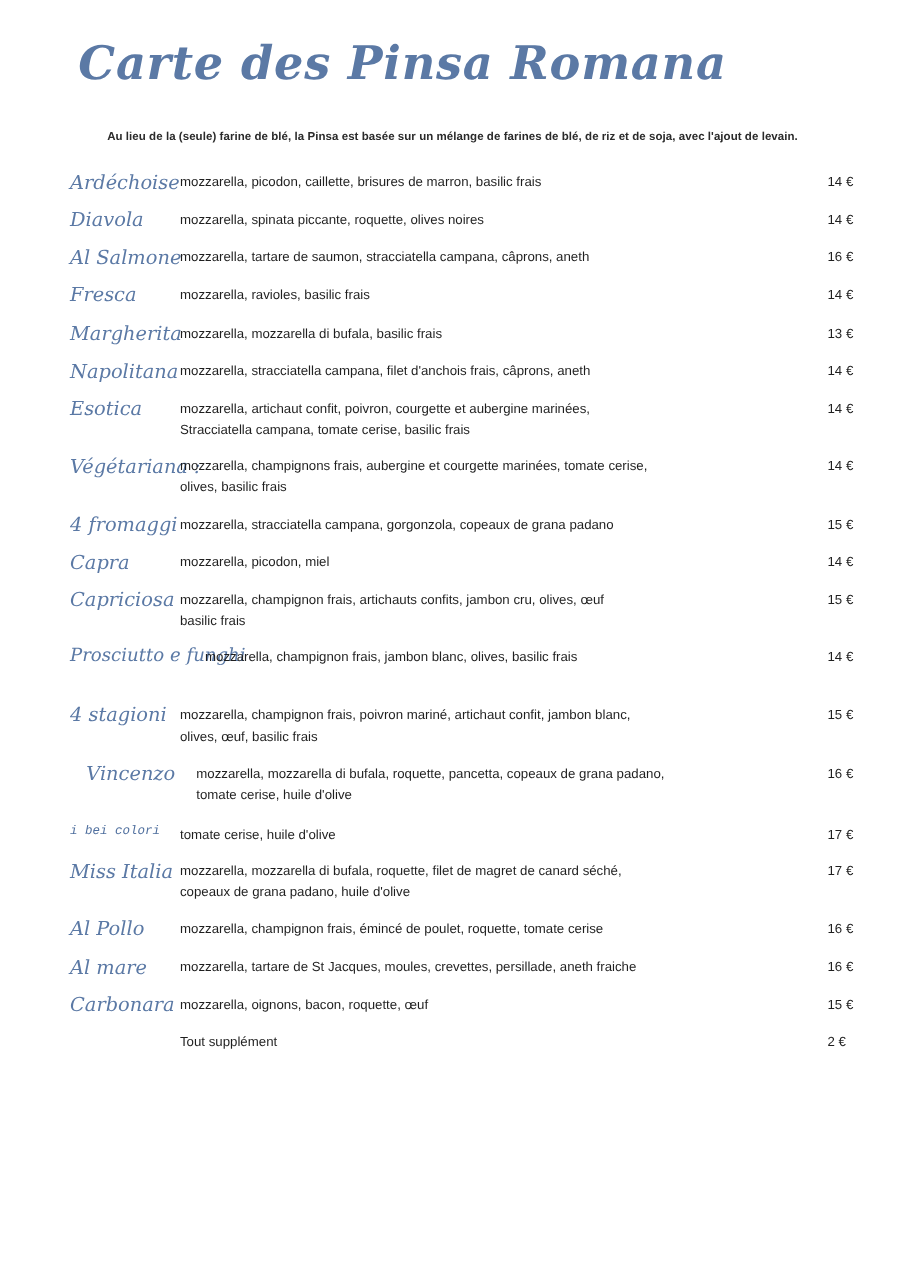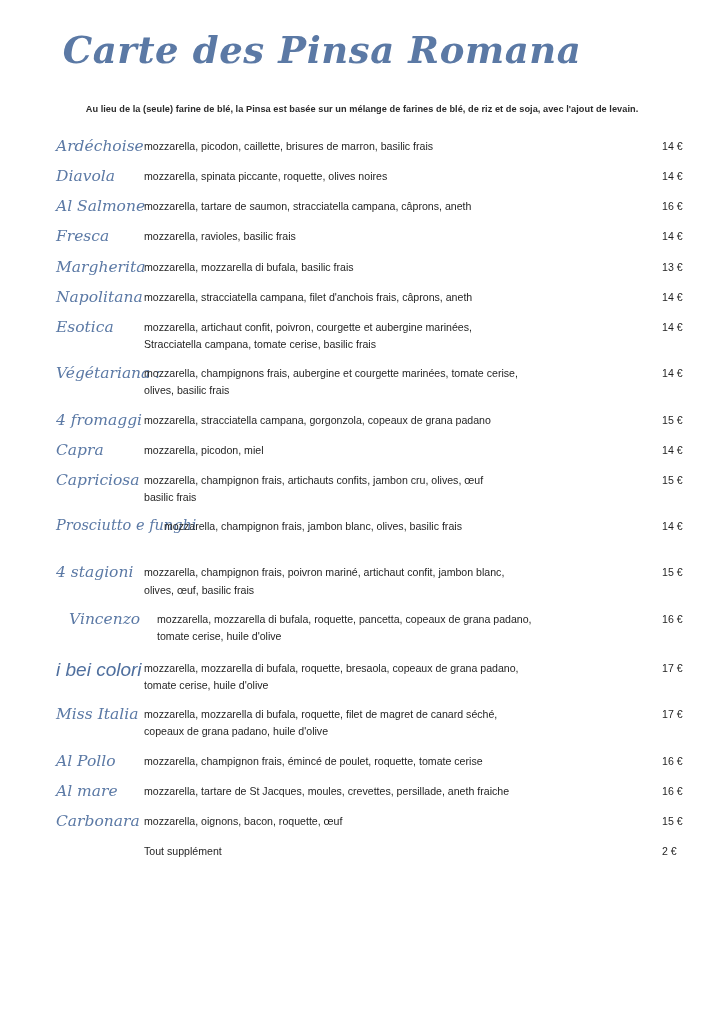--- a/index.html
+++ b/index.html
@@ -97,24 +97,24 @@
     font-size: 10.6px;
     color: #1f1f1f;
     line-height: 1.62;
     text-align: left;
     padding-left: 4px;
     box-sizing: border-box;
     white-space: nowrap;
   }
   
   .col-name.plain {
-    font-family: Liberation Sans, sans-serif;
+    font-family: Liberation Mono, monospace;
     font-style: italic;
     font-weight: normal;
-    font-size: 19px;
+    font-size: 10px;
     color: #4f6f9e;
   }
   .col-name.empty { color: transparent; }
 </style>
 </head>
 <body>
 
 <div class="page">
 
   <div class="menu-title">Carte des Pinsa Romana</div>
@@ -187,21 +187,21 @@
         <div class="col-desc"><span>mozzarella, champignon frais, poivron mariné, artichaut confit, jambon blanc,</span><span class="line2">olives, œuf, basilic frais</span></div>
         <div class="col-price">15 €</div>
       </div>
       <div class="row" style="margin-bottom: 15px; padding-left: 13px;">
         <div class="col-name">Vincenzo</div>
         <div class="col-desc"><span>mozzarella, mozzarella di bufala, roquette, pancetta, copeaux de grana padano,</span><span class="line2">tomate cerise, huile d'olive</span></div>
         <div class="col-price">16 €</div>
       </div>
       <div class="row" style="margin-bottom: 12px;">
         <div class="col-name plain">i bei colori</div>
-        <div class="col-desc"><span>mozzarella, mozzarella di bufala, roquette, bresaola, copeaux de grana padano,</span><span class="line2">tomate cerise, huile d'olive</span></div>
+        <div class="col-desc"><span class="line2">tomate cerise, huile d'olive</span></div>
         <div class="col-price">17 €</div>
       </div>
       <div class="row" style="margin-bottom: 12px;">
         <div class="col-name">Miss Italia</div>
         <div class="col-desc"><span>mozzarella, mozzarella di bufala, roquette, filet de magret de canard séché,</span><span class="line2">copeaux de grana padano, huile d'olive</span></div>
         <div class="col-price">17 €</div>
       </div>
       <div class="row" style="margin-bottom: 13px;">
         <div class="col-name">Al Pollo</div>
         <div class="col-desc"><span>mozzarella, champignon frais, émincé de poulet, roquette, tomate cerise</span></div>

